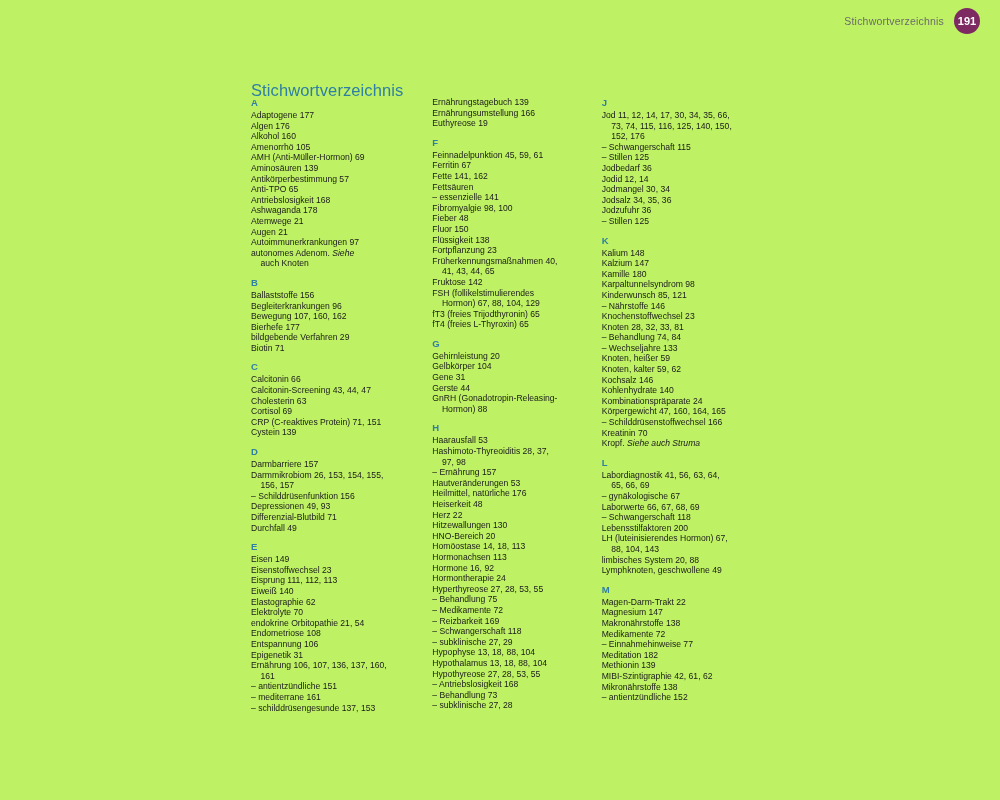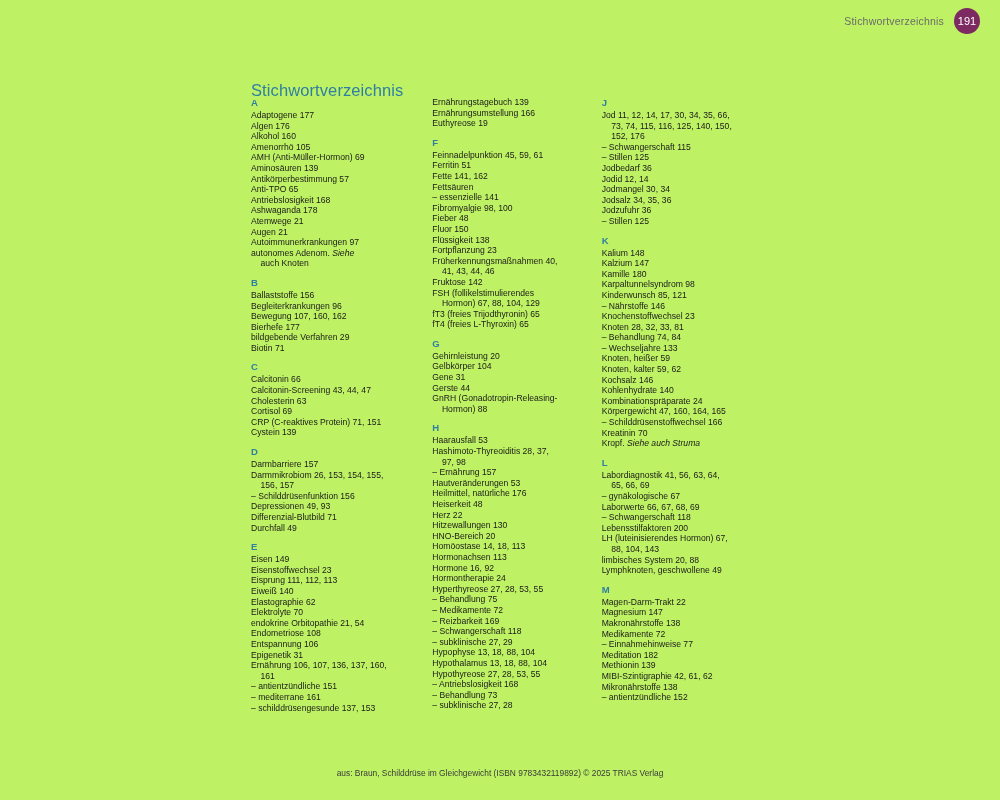--- a/index.html
+++ b/index.html
@@ -38,21 +38,21 @@
     color: #6b6b6b;
     letter-spacing: 0.2px;
   }
   .page-badge {
     width: 26px;
     height: 26px;
     border-radius: 50%;
     background: #7d2a63;
     color: #ffffff;
     font-size: 11px;
-    font-weight: normal;
+    font-weight: bold;
     display: flex;
     align-items: center;
     justify-content: center;
   }
 
   
   .index-title {
     position: absolute;
     left: 251px;
     top: 70px;
@@ -182,31 +182,31 @@
         <div class="entry">– antientzündliche 151</div>
         <div class="entry">– mediterrane 161</div>
         <div class="entry">– schilddrüsengesunde 137, 153</div>
       </div>
       <div class="col">
         <div class="entry">Ernährungstagebuch 139</div>
         <div class="entry">Ernährungsumstellung 166</div>
         <div class="entry">Euthyreose 19</div>
         <div class="letter">F</div>
         <div class="entry">Feinnadelpunktion 45, 59, 61</div>
-        <div class="entry">Ferritin 51</div>
+        <div class="entry">Ferritin 67</div>
         <div class="entry">Fette 141, 162</div>
         <div class="entry">Fettsäuren</div>
         <div class="entry">– essenzielle 141</div>
         <div class="entry">Fibromyalgie 98, 100</div>
         <div class="entry">Fieber 48</div>
         <div class="entry">Fluor 150</div>
         <div class="entry">Flüssigkeit 138</div>
         <div class="entry">Fortpflanzung 23</div>
         <div class="entry">Früherkennungsmaßnahmen 40,</div>
-        <div class="entry">    41, 43, 44, 46</div>
+        <div class="entry">    41, 43, 44, 65</div>
         <div class="entry">Fruktose 142</div>
         <div class="entry">FSH (follikelstimulierendes</div>
         <div class="entry">    Hormon) 67, 88, 104, 129</div>
         <div class="entry">fT3 (freies Trijodthyronin) 65</div>
         <div class="entry">fT4 (freies L-Thyroxin) 65</div>
         <div class="letter">G</div>
         <div class="entry">Gehirnleistung 20</div>
         <div class="entry">Gelbkörper 104</div>
         <div class="entry">Gene 31</div>
         <div class="entry">Gerste 44</div>
@@ -291,15 +291,14 @@
         <div class="entry">Medikamente 72</div>
         <div class="entry">– Einnahmehinweise 77</div>
         <div class="entry">Meditation 182</div>
         <div class="entry">Methionin 139</div>
         <div class="entry">MIBI-Szintigraphie 42, 61, 62</div>
         <div class="entry">Mikronährstoffe 138</div>
         <div class="entry">– antientzündliche 152</div>
       </div>
     </div>
 
-  <div class="footer">aus: Braun, Schilddrüse im Gleichgewicht (ISBN 9783432119892) © 2025 TRIAS Verlag</div>
 
 </div>
 
 </body></html>

